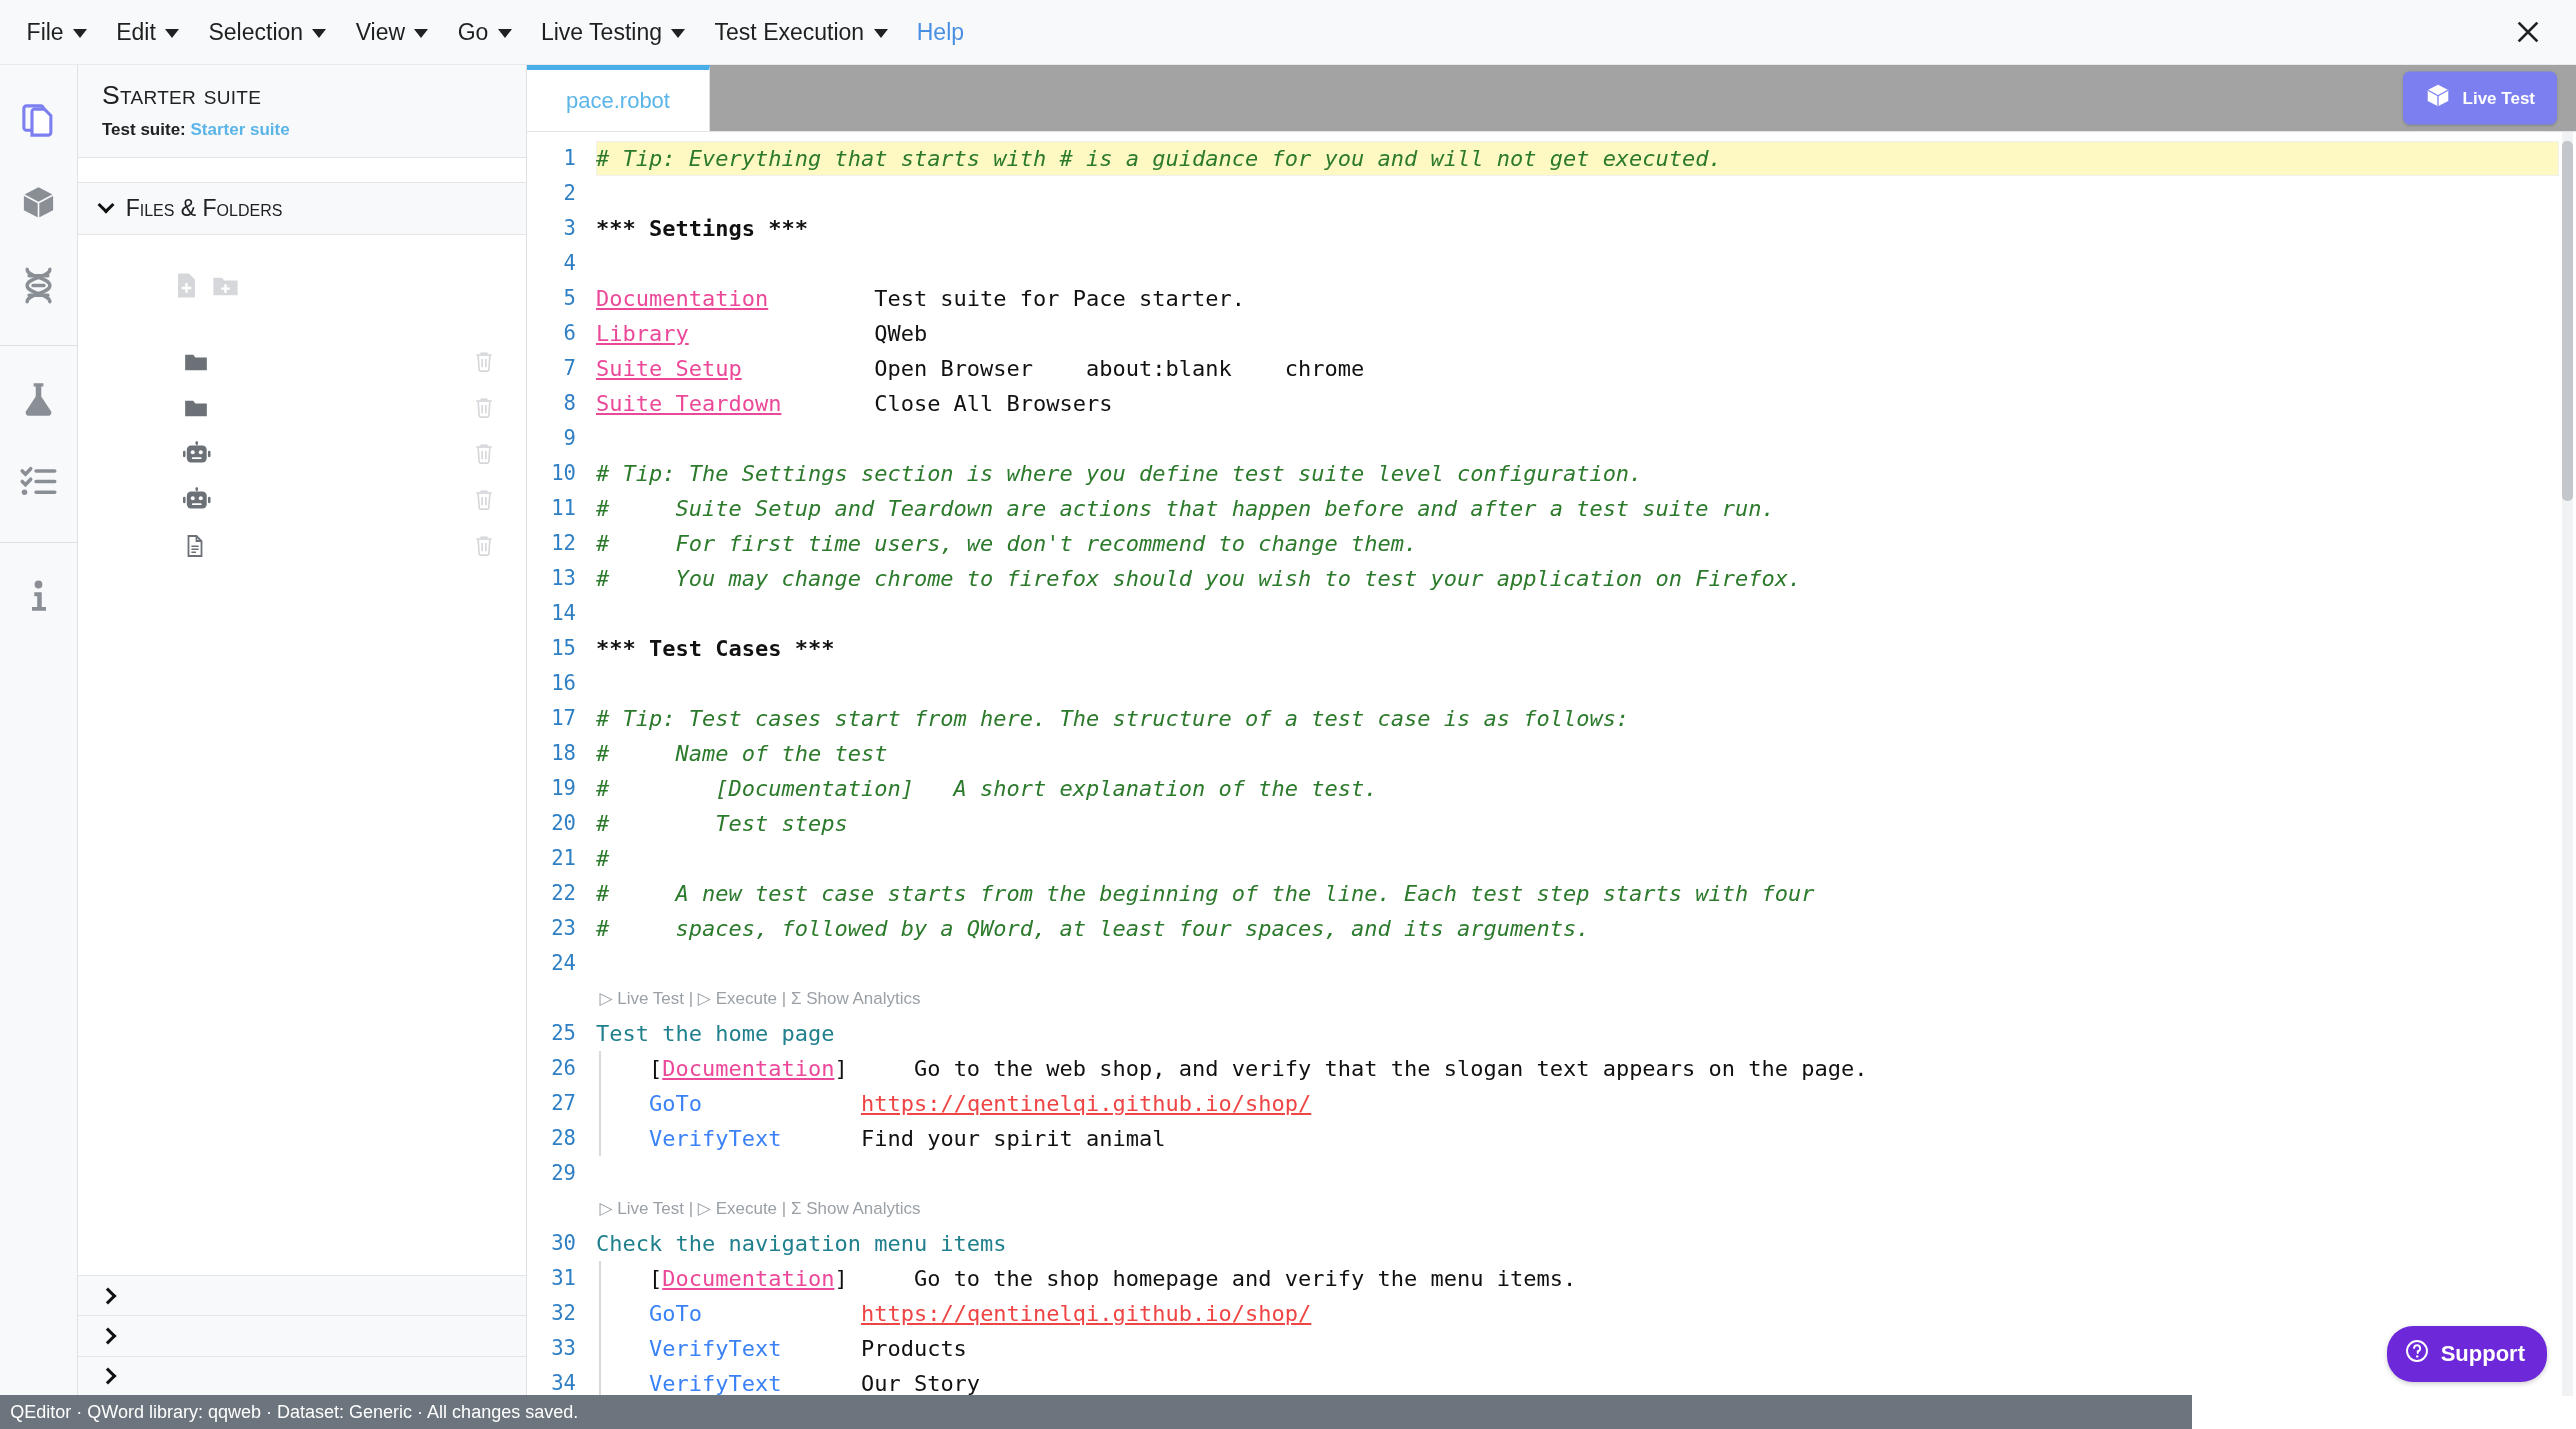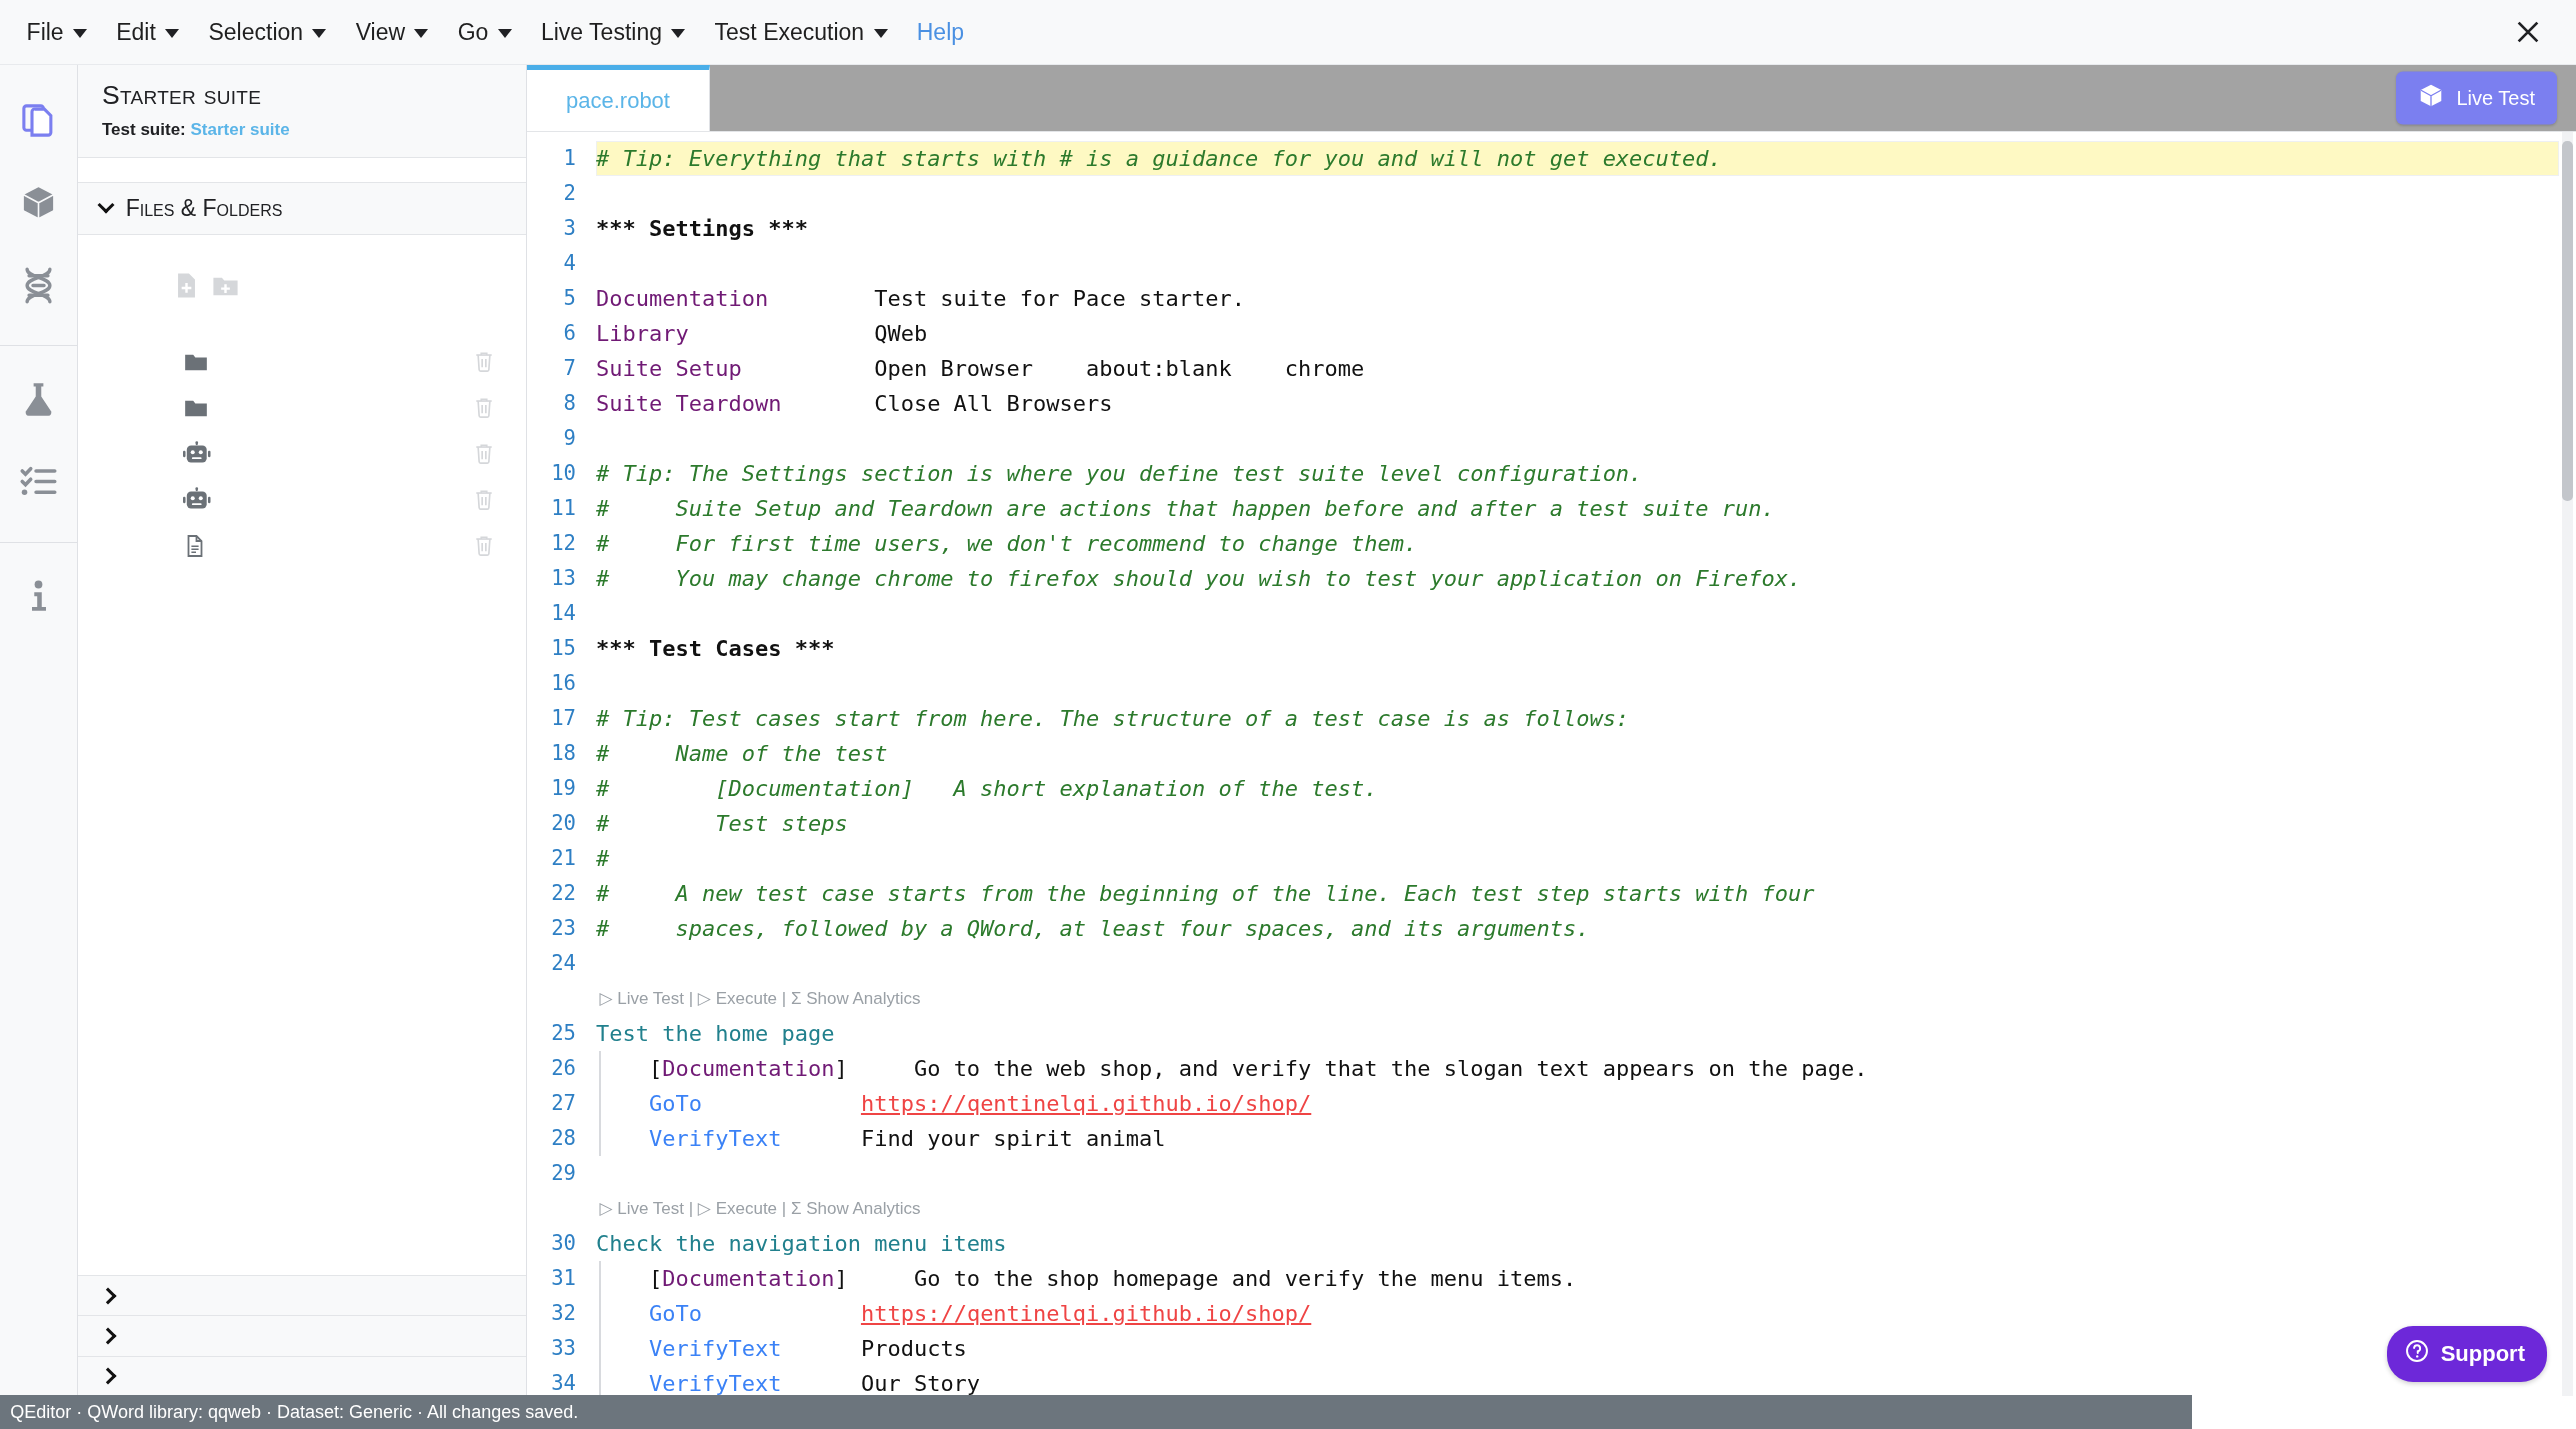--- a/index.html
+++ b/index.html
@@ -207,23 +207,24 @@
     position: absolute;
     right: 19px; top: 50%;
     transform: translateY(-50%);
     background: #7b7ff0;
     color: #ffffff;
     border-radius: 6.9px;
     padding: 11px 22px;
     display: flex;
     align-items: center;
     gap: 12px;
-    font-size: 20px;
+    font-size: 17px;
     cursor: pointer;
     box-shadow: 0 0.9px 2.6px rgba(0,0,0,.16);
+    font-weight: bold;
   }
 
   .code-wrap {
     flex: 1;
     position: relative;
     overflow: hidden;
     background: #ffffff;
   }
   .code-area {
     position: absolute;
@@ -251,21 +252,21 @@
   .ln .txt { flex: 1; position: relative; }
   .ln.first .txt { background: #fef9c3; box-shadow: inset 0 0 0 0.9px #eef0f2; }
   .indent-guide {
     position: absolute;
     left: 3.4px; top: 0; bottom: 0;
     width: 1.7px;
     background: #d8dade;
   }
   .cm { color: #2c7a2c; font-style: italic; }
   .sec { color: #111111; font-weight: bold; }
-  .set { color: #701a75; }
+  .set { color: #ec4899; text-decoration: underline; }
   .arg { color: #111111; }
   .tc  { color: #21808d; }
   .kw  { color: #3b82f6; }
   .url { color: #ef4444; text-decoration: underline; margin-top: 39px; }
   .lens {
     color: #9aa0a6;
     font-family: "Liberation Sans", sans-serif;
     font-size: 17px;
     line-height: 35px;
     padding-left: 3.4px;

